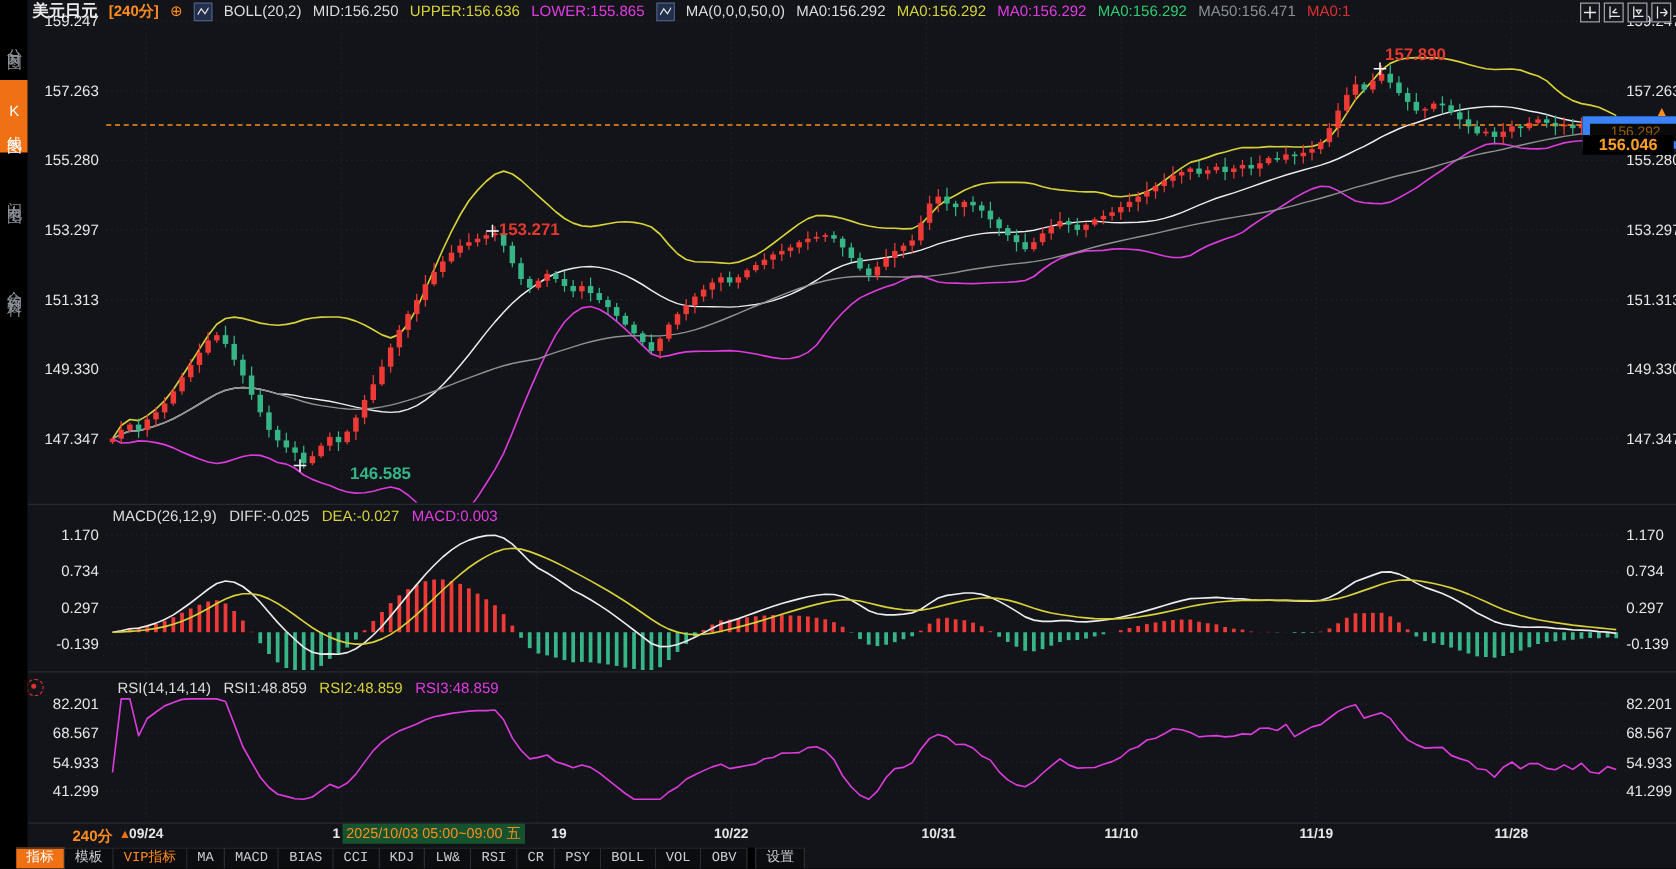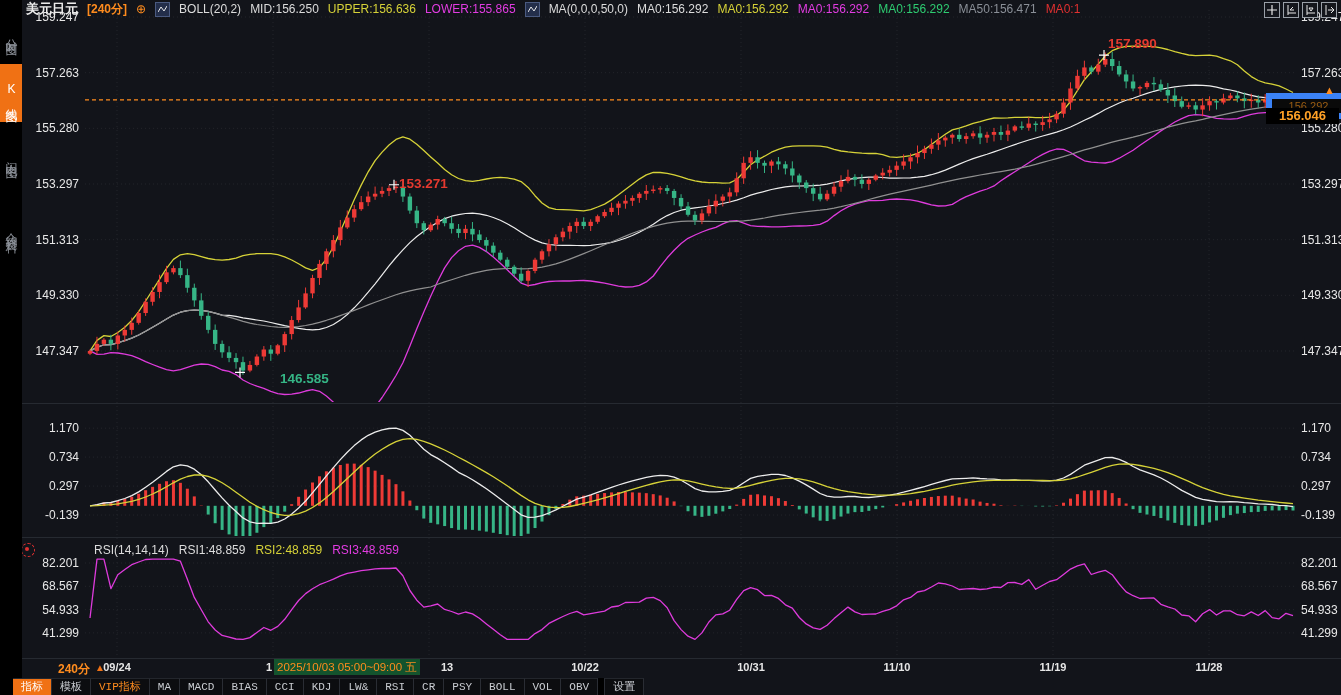--- a/index.html
+++ b/index.html
@@ -694,41 +694,47 @@
           <path d="M2 0v10M2 8h8M4 3h4l-2 3z" stroke="#e8e8e8" stroke-width="1" fill="none"></path>
         </svg>
       </span>
     <span class="wic">
         <svg width="10" height="10">
           <path d="M2 0v10M4 5h6M7 2l3 3-3 3" stroke="#e8e8e8" stroke-width="1" fill="none"></path>
         </svg>
       </span>
   </div>
 
+  <div class="pane-hdr" style="left:90px;top:406px;">
+    <span class="wht">MACD(26,12,9)</span>
+    <span class="wht">DIFF:-0.025</span>
+    <span class="yel">DEA:-0.027</span>
+    <span class="mag">MACD:0.003</span>
+  </div>
 
   <div class="pane-hdr" style="left:94px;top:543px;justify-content:flex-end;">
     <span class="wht">RSI(14,14,14)</span>
     <span class="wht">RSI1:48.859</span>
     <span class="yel">RSI2:48.859</span>
     <span class="mag">RSI3:48.859</span>
   </div>
   <div id="burst"></div>
 
   <div class="ann" style="left:1108px;top:36px;color:#e5392f;">157.890</div>
   <div class="ann" style="left:399px;top:176px;color:#e5392f;">153.271</div>
   <div class="ann" style="left:246px;top:371px;color:#35b585;margin-left:34px;">146.585</div>
   <div id="last-box">156.292</div>
   <div id="bid-lab">156.046</div>
   <div id="price-arrow">▲</div>
 
   <div id="period-lab">240分</div>
   <div id="period-arrow">▲</div>
   <span class="frag" style="left:266px;">1</span>
   <div id="date-tip">2025/10/03 05:00~09:00 五</div>
-  <span class="frag" style="left:441px;">13</span>
+  <span class="frag" style="left:441px;">19</span>
   <div id="xlabels">
       <span class="xlab" style="left: 117px;">09/24</span>
       <span class="xlab" style="left: 585px;">10/22</span>
       <span class="xlab" style="left: 751px;">10/31</span>
       <span class="xlab" style="left: 897px;">11/10</span>
       <span class="xlab" style="left: 1053px;">11/19</span>
       <span class="xlab" style="left: 1209px;">11/28</span>
     </div>
 
   <div id="ylabels">

